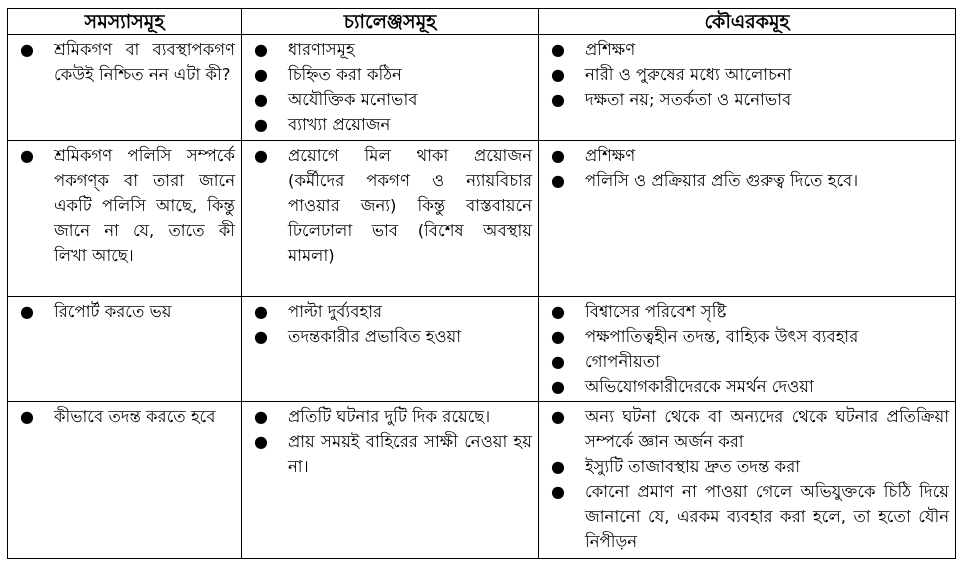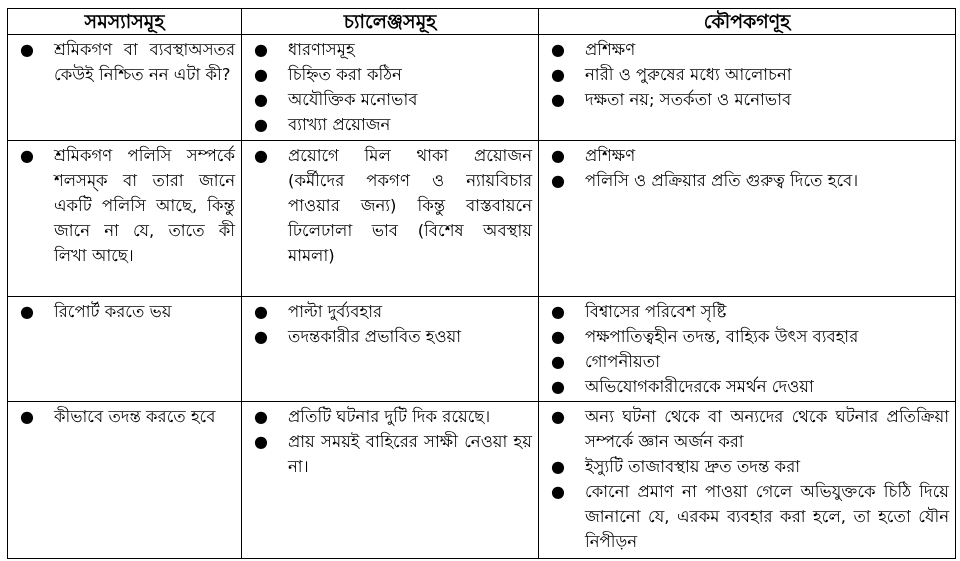--- a/index.html
+++ b/index.html
@@ -69,29 +69,29 @@
 <table class="doc-table">
   <colgroup>
     <col class="c1">
       <col class="c2">
       <col class="c3">
   </colgroup>
   <thead>
     <tr>
       <th>সমস্যাসমূহ</th>
       <th>চ্যালেঞ্জসমূহ</th>
-      <th>কৌপকগণূহ</th>
+      <th>কৌএরকমূহ</th>
     </tr>
   </thead>
   <tbody>
 
     <tr class="r1">
       <td>
         <ul class="blist">
-          <li><span class="bullet">●</span><span>শ্রমিকগণ বা ব্যবস্থাঅসতর কেউই নিশ্চিত নন এটা কী?</span></li>
+          <li><span class="bullet">●</span><span>শ্রমিকগণ বা ব্যবস্থাপকগণ কেউই নিশ্চিত নন এটা কী?</span></li>
         </ul>
       </td>
       <td>
         <ul class="blist">
           <li><span class="bullet">●</span><span>ধারণাসমূহ</span></li>
           <li><span class="bullet">●</span><span>চিহ্নিত করা কঠিন</span></li>
           <li><span class="bullet">●</span><span>অযৌক্তিক মনোভাব</span></li>
           <li><span class="bullet">●</span><span>ব্যাখ্যা প্রয়োজন</span></li>
         </ul>
       </td>
@@ -100,21 +100,21 @@
           <li><span class="bullet">●</span><span>প্রশিক্ষণ</span></li>
           <li><span class="bullet">●</span><span>নারী ও পুরুষের মধ্যে আলোচনা</span></li>
           <li><span class="bullet">●</span><span>দক্ষতা নয়; সতর্কতা ও মনোভাব</span></li>
         </ul>
       </td>
     </tr>
 
     <tr class="r2">
       <td>
         <ul class="blist">
-          <li><span class="bullet">●</span><span>শ্রমিকগণ পলিসি সম্পর্কে শলসম্ক বা তারা জানে একটি পলিসি আছে, কিন্তু জানে না যে, তাতে কী লিখা আছে।</span></li>
+          <li><span class="bullet">●</span><span>শ্রমিকগণ পলিসি সম্পর্কে পকগণ্ক বা তারা জানে একটি পলিসি আছে, কিন্তু জানে না যে, তাতে কী লিখা আছে।</span></li>
         </ul>
       </td>
       <td>
         <ul class="blist">
           <li><span class="bullet">●</span><span>প্রয়োগে মিল থাকা প্রয়োজন (কর্মীদের পকগণ ও ন্যায়বিচার পাওয়ার জন্য) কিন্তু বাস্তবায়নে ঢিলেঢালা ভাব (বিশেষ অবস্থায় মামলা)</span></li>
         </ul>
       </td>
       <td>
         <ul class="blist">
           <li><span class="bullet">●</span><span>প্রশিক্ষণ</span></li>

